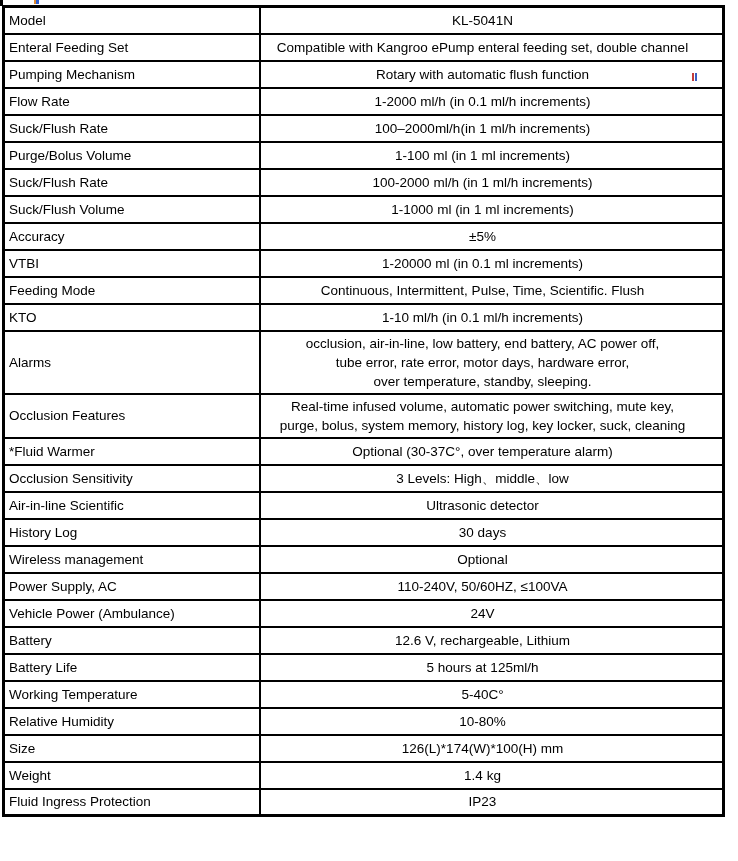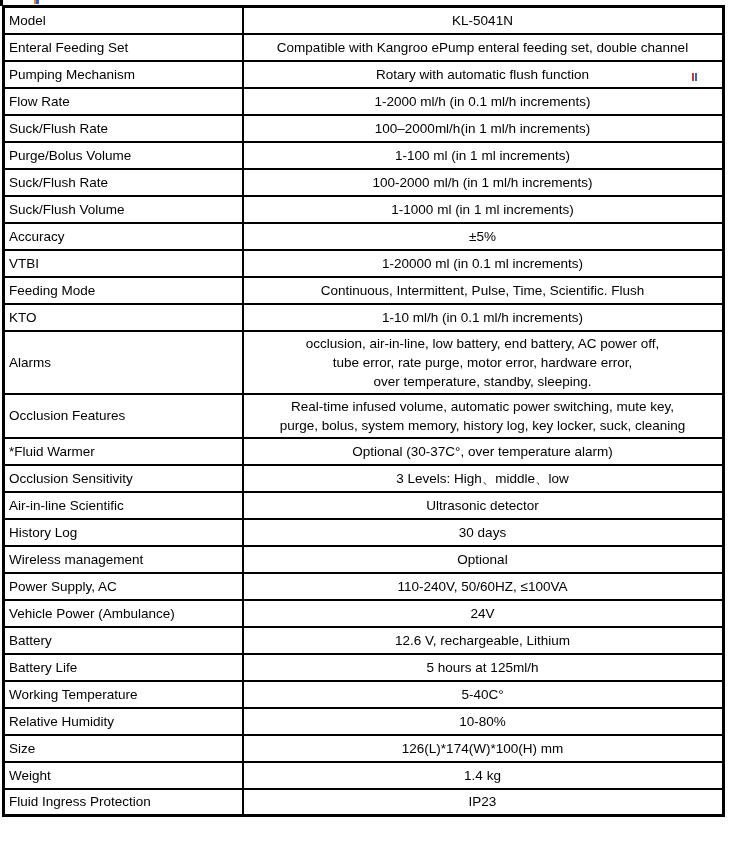--- a/index.html
+++ b/index.html
@@ -24,21 +24,21 @@
   }
   .spec-table, .spec-table td {
     border: 2px solid #000000;
   }
   .spec-table {
     border-width: 3px;
   }
   .spec-table td {
     font-size: 13.5px;
     line-height: 19px;
-    padding: 2px 5px 2px 4px;
+    padding: 2px 22px 2px 4px;
     vertical-align: middle;
     overflow: hidden;
     margin-top: 36px;
   }
   .spec-table tr {
     height: 27px;
   }
   td.label-cell {
     width: 228px;
   }
@@ -123,21 +123,21 @@
   </tr>
 
   <tr>
     <td class="label-cell">KTO</td>
     <td class="value-cell">1-10 ml/h (in 0.1 ml/h increments)</td>
   </tr>
 
   <tr>
     <td class="label-cell">Alarms</td>
     <td class="value-cell">occlusion,  air-in-line, low battery, end battery, AC power off,
-tube error, rate purge, motor error, hardware error,
+tube error, rate error, motor days, hardware error,
 over temperature, standby, sleeping.</td>
   </tr>
 
   <tr>
     <td class="label-cell">Occlusion Features</td>
     <td class="value-cell">Real-time infused volume, automatic power switching, mute key,
 purge, bolus, system memory, history log, key locker, suck, cleaning</td>
   </tr>
 
   <tr>

